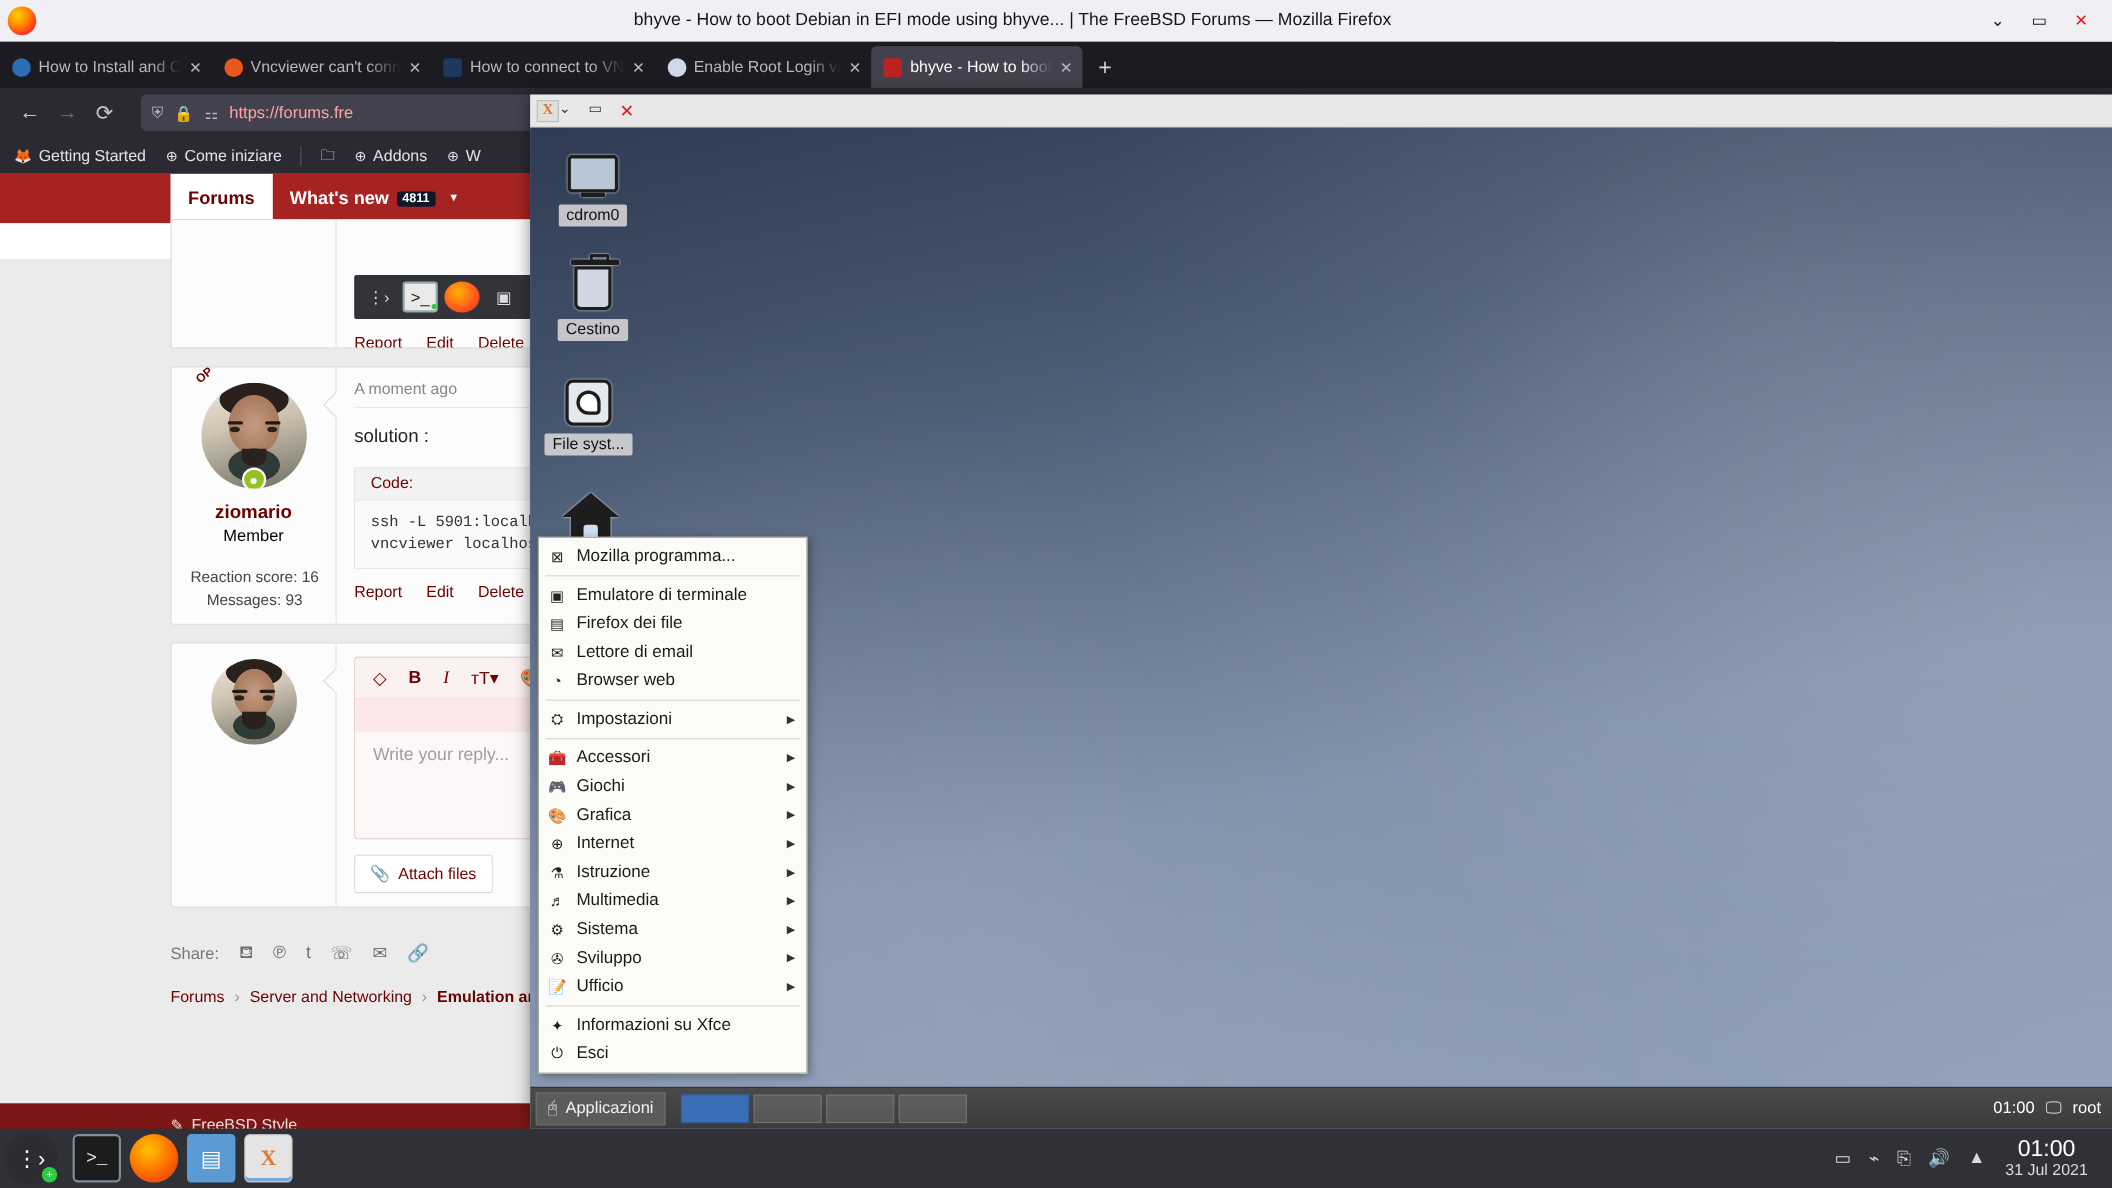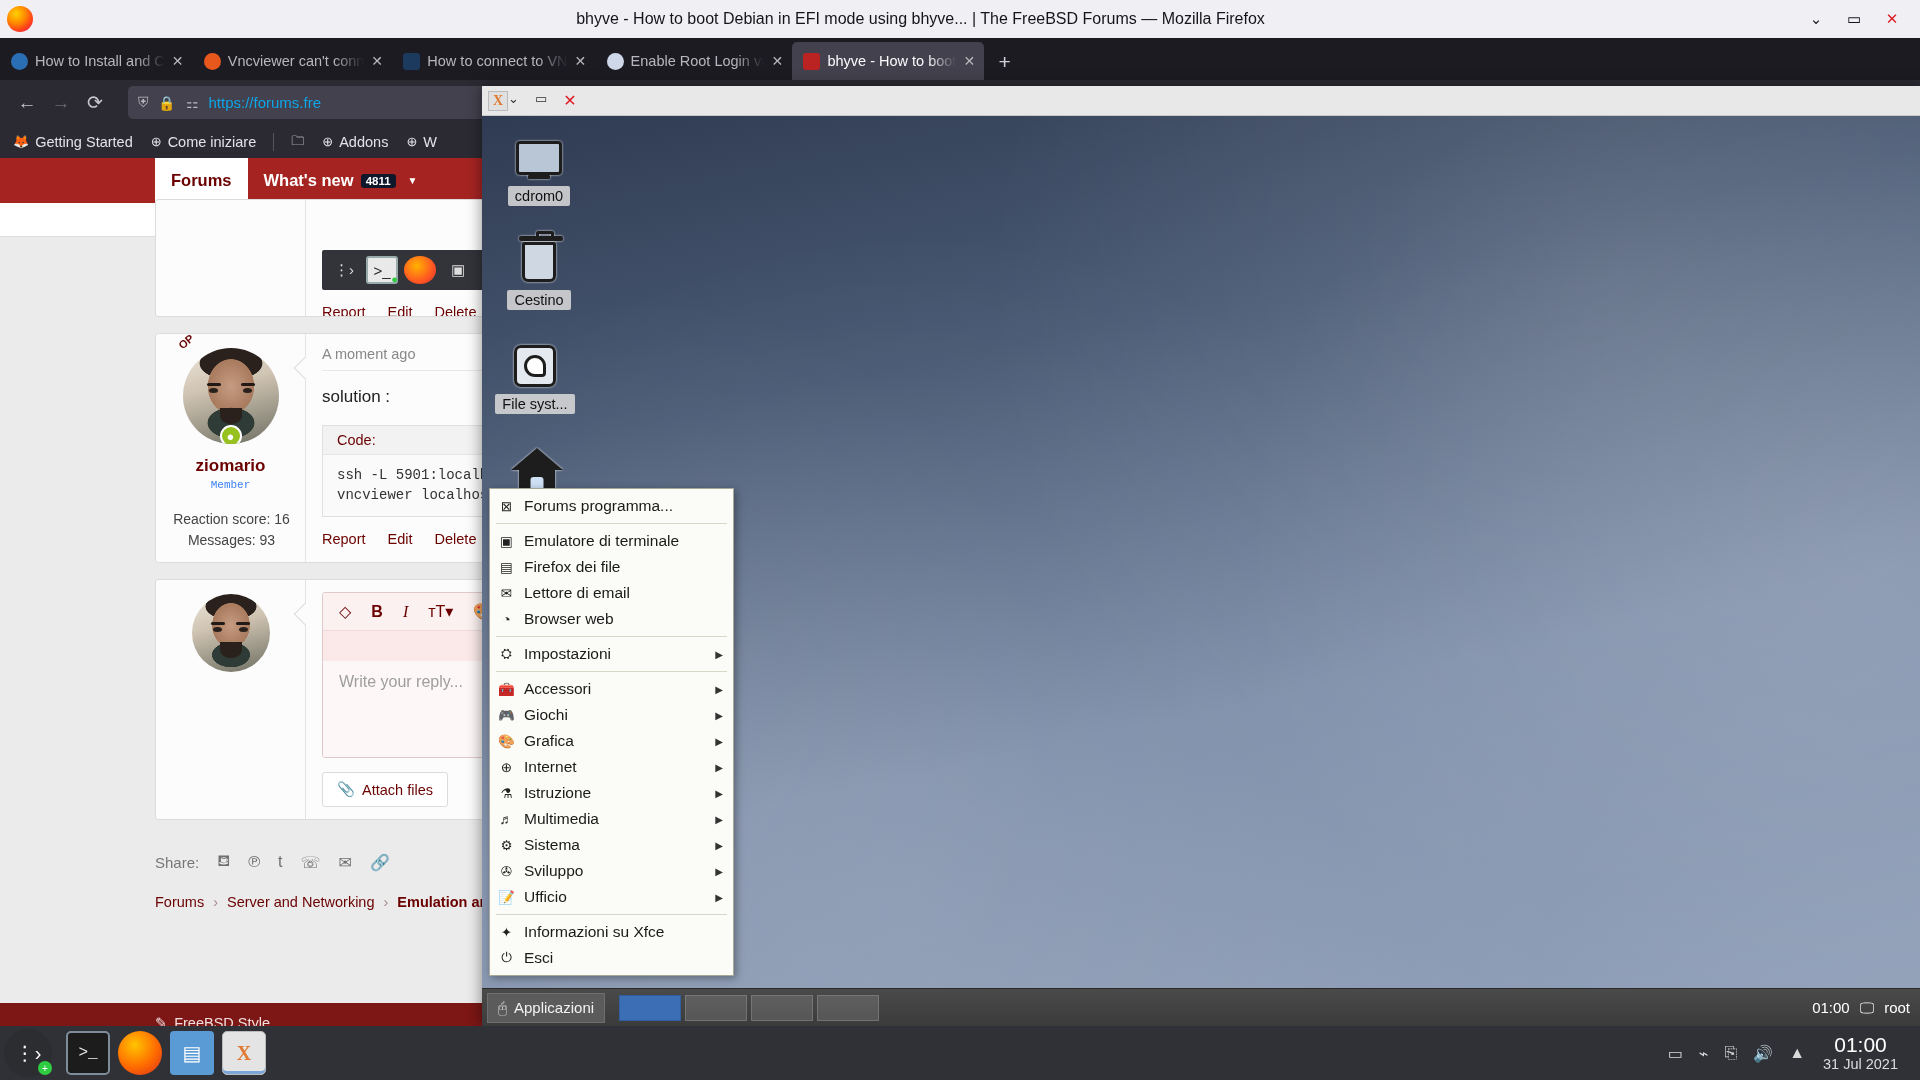--- a/index.html
+++ b/index.html
@@ -55,21 +55,21 @@
   }
   .nav-ico { width: 34px; height: 34px; display: flex; align-items: center; justify-content: center;
              color: #c7c6cf; font-size: 19px; }
   .nav-ico.dim { color: #6a6a73; }
   .urlbar {
     margin-left: 16px; height: 33px; flex: 0 0 auto; width: 1060px;
     background: #42414d; border-radius: 5px; display: flex; align-items: center;
     padding: 0 10px; gap: 10px; color: #8f8f9d; font-size: 15px;
   }
   .urlbar .ubico { font-size: 14px; color: #b9b7bd; }
-  .urltext { color: #0ea5e9; white-space: nowrap; overflow: hidden; }
+  .urltext { color: #fca5a5; white-space: nowrap; overflow: hidden; }
 
   .ff-bookmarks {
     position: absolute; left: 0; top: 125px; width: 1920px; height: 33px;
     background: #2b2a33; display: flex; align-items: center; gap: 4px; padding-left: 6px;
     font-size: 14.5px; color: #e3e2e6;
   }
   .bm { display: flex; align-items: center; gap: 6px; padding: 3px 7px; border-radius: 4px; white-space: nowrap; }
   .bm .bmi { font-size: 13px; }
   .bm-sep { width: 1px; height: 18px; background: #55545e; margin: 0 6px; }
 
@@ -130,21 +130,21 @@
     position: absolute; left: 20px; top: 8px; width: 0; height: 0; z-index: 3;
     font-size: 11px; color: #6b0000; font-weight: bold; transform: rotate(-40deg);
   }
   .online-dot {
     position: absolute; left: 50%; transform: translateX(-50%); bottom: -3px;
     width: 22px; height: 22px; border-radius: 50%; background: #96c11f;
     border: 2px solid #fff; display: flex; align-items: center; justify-content: center;
     color: #fff; font-size: 13px; z-index: 4;
   }
   .uname { color: #6b0000; font-weight: bold; font-size: 17px; margin-top: 12px; }
-  .utitle { color: #3b82f6; font-size: 11px; margin-top: 3px; font-family: Liberation Mono, monospace; }
+  .utitle { color: #000000; font-size: 15px; margin-top: 3px; }
   .ustat { color: #444; font-size: 14px; margin-top: 5px; text-align: center; padding-left: 2px; }
   .ustat.first { margin-top: 20px; }
 
   .post-arrow {
     position: absolute; left: -9px; top: 26px; width: 16px; height: 16px;
     background: #fcfcfc; border-left: 1px solid #dcdcdc; border-bottom: 1px solid #dcdcdc;
     transform: rotate(45deg);
   }
   .post-time { color: #888; font-size: 14.5px; padding-bottom: 8px; border-bottom: 1px solid #e8e8e8; }
   .post-text { font-size: 17px; color: #222; margin: 16px 0 18px 0; }
@@ -583,21 +583,21 @@
               <span class="roof"></span>
               <span class="body"></span>
               <span class="door"></span>
             </span>
         </div>
       </div>
 
       <div class="xmenu">
         <div class="xm-item">
           <span class="xmi">⊠</span>
-          <span class="xlabel">Forums programma...</span>
+          <span class="xlabel">Mozilla programma...</span>
         </div>
         <div class="xm-sep"></div>
         <div class="xm-item">
           <span class="xmi">▣</span>
           <span class="xlabel">Emulatore di terminale</span>
         </div>
         <div class="xm-item">
           <span class="xmi">▤</span>
           <span class="xlabel">Firefox dei file</span>
         </div>

